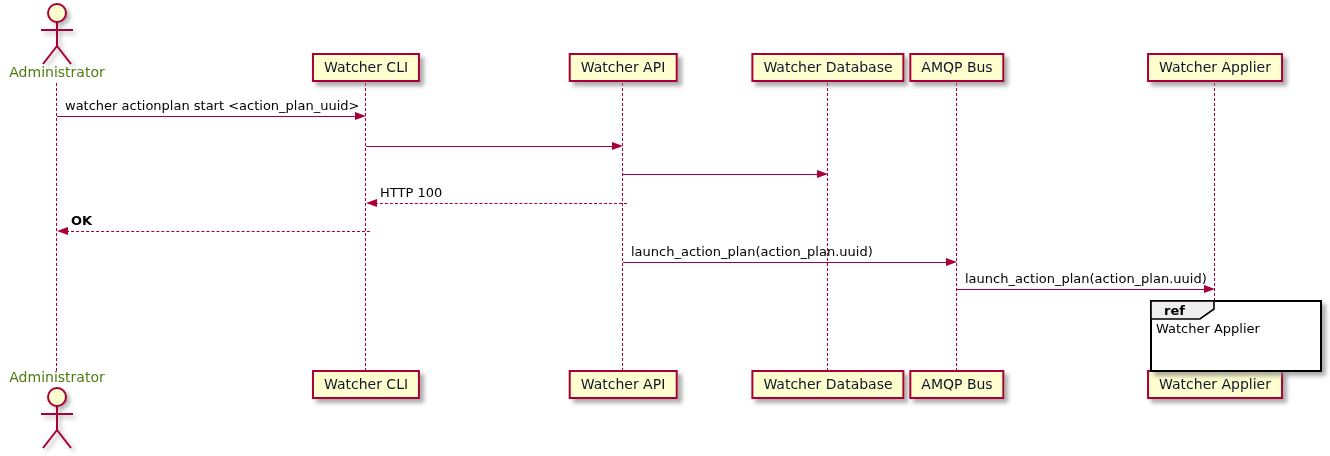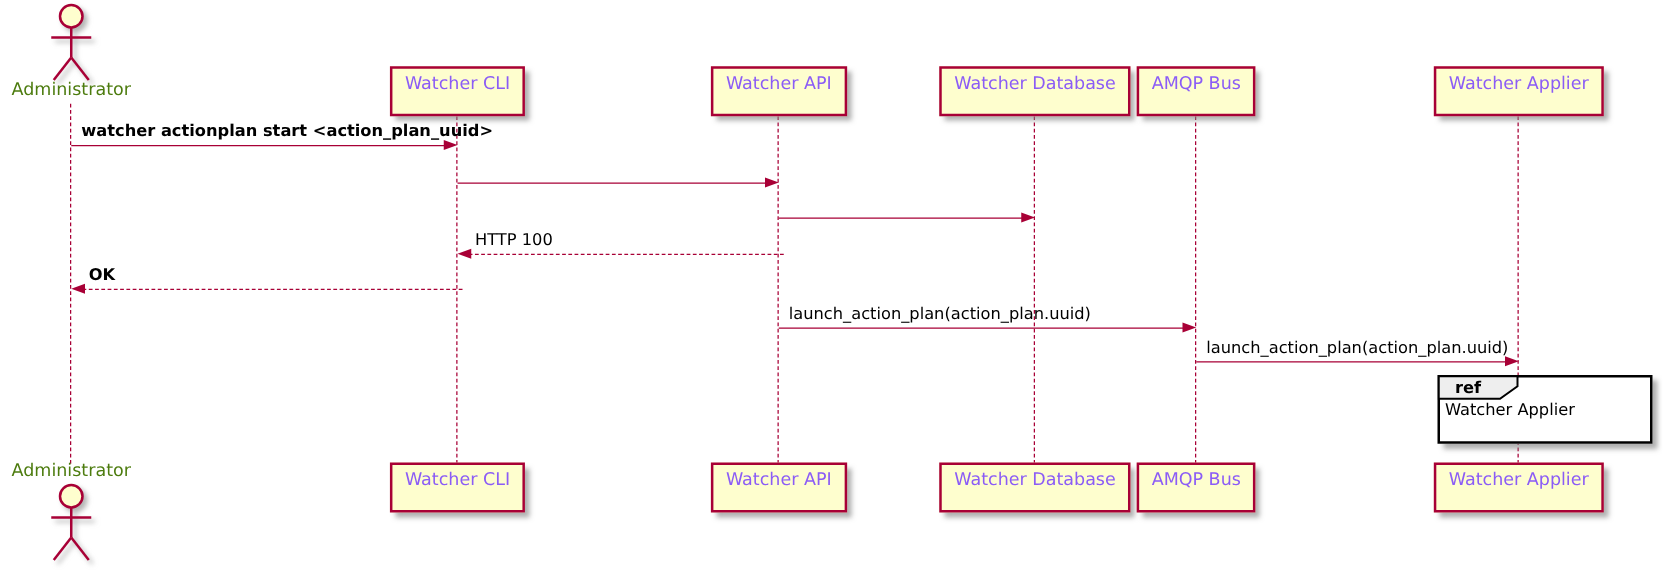--- a/index.html
+++ b/index.html
@@ -21,25 +21,25 @@
     position: absolute;
     width: 0;
     border-left: 1.6px dashed var(--stroke);
     z-index: 1;
   }
   .pbox {
     position: absolute;
     transform: translateX(-50%);
     background: var(--fill);
     border: 2px solid var(--stroke);
-    padding: 4px 10px 16px 10px;
+    padding: 4px 10px 5px 10px;
     font-size: 14px;
     line-height: 16px;
     white-space: nowrap;
-    color: #8b5cf6;
+    color: #0f172a;
     box-shadow: 4px 4px 4px rgba(130,130,130,0.65);
     z-index: 3;
   }
   .msg-line {
     position: absolute;
     height: 0;
     z-index: 2;
   }
   .msg-line.solid  { border-top: 1.6px solid  var(--stroke); }
   .msg-line.dashed { border-top: 1.6px dashed var(--stroke); }
@@ -123,21 +123,21 @@
 
   <div class="actor-label" style="left: 57px; top: 369px; position: absolute;">Administrator</div>
   <svg class="actor-figure" width="44" height="64" viewBox="0 0 44 64" style="left: 35px; top: 386px; position: absolute;">
     <circle cx="22" cy="11" r="9" fill="#FEFECE" stroke="#A80036" stroke-width="2"></circle>
     <line x1="22" y1="20" x2="22" y2="44" stroke="#A80036" stroke-width="2"></line>
     <line x1="6" y1="28" x2="38" y2="28" stroke="#A80036" stroke-width="2"></line>
     <line x1="22" y1="44" x2="8" y2="62" stroke="#A80036" stroke-width="2"></line>
     <line x1="22" y1="44" x2="36" y2="62" stroke="#A80036" stroke-width="2"></line>
   </svg>
 
-  <div class="ref-box" style="left: 1150px; top: 300px; width: 172px; height: 55px;">
+  <div class="ref-box" style="left: 1150px; top: 300px; width: 172px; height: 72px;">
     <svg class="ref-tab" width="66" height="20" viewBox="0 0 66 20">
       <path d="M1,1 H64 V9 L50,19 H1 Z" fill="#EEEEEE" stroke="#000000" stroke-width="1.6"></path>
     </svg>
     <span class="ref-keyword">ref</span>
     <div class="ref-text">
       <div>Watcher Applier</div>
     </div>
   </div>
 
 <div class="lifeline" style="left: 56px; top: 83px; height: 288px;"></div>
@@ -151,21 +151,21 @@
     <div class="pbox" style="left: 623px; top: 53px;">Watcher API</div>
     <div class="pbox" style="left: 623px; top: 370px;">Watcher API</div>
     <div class="pbox" style="left: 828px; top: 53px;">Watcher Database</div>
     <div class="pbox" style="left: 828px; top: 370px;">Watcher Database</div>
     <div class="pbox" style="left: 957px; top: 53px;">AMQP Bus</div>
     <div class="pbox" style="left: 957px; top: 370px;">AMQP Bus</div>
     <div class="pbox" style="left: 1215px; top: 53px;">Watcher Applier</div>
     <div class="pbox" style="left: 1215px; top: 370px;">Watcher Applier</div>
     <div class="msg-line solid" style="left: 57px; width: 305px; top: 116px;"></div>
     <div class="arrowhead right" style="top: 112.2px; left: 355px;"></div>
-    <div class="msg-label" style="left: 65px; top: 98px; font-weight: bold;">watcher actionplan start &lt;action_plan_uuid&gt;</div>
+    <div class="msg-label" style="left: 65px; top: 98px;">watcher actionplan start &lt;action_plan_uuid&gt;</div>
     <div class="msg-line solid" style="left: 366px; width: 253px; top: 146px;"></div>
     <div class="arrowhead right" style="top: 142.2px; left: 612px;"></div>
     <div class="msg-line solid" style="left: 623px; width: 201px; top: 174px;"></div>
     <div class="arrowhead right" style="top: 170.2px; left: 817px;"></div>
     <div class="msg-line dashed" style="left: 370px; width: 257px; top: 203px;"></div>
     <div class="arrowhead left" style="top: 199.2px; left: 366px;"></div>
     <div class="msg-label" style="left: 380px; top: 185px;">HTTP 100</div>
     <div class="msg-line dashed" style="left: 61px; width: 309px; top: 231px;"></div>
     <div class="arrowhead left" style="top: 227.2px; left: 57px;"></div>
     <div class="msg-label" style="left: 71px; top: 213px; font-weight: bold;">OK</div>

